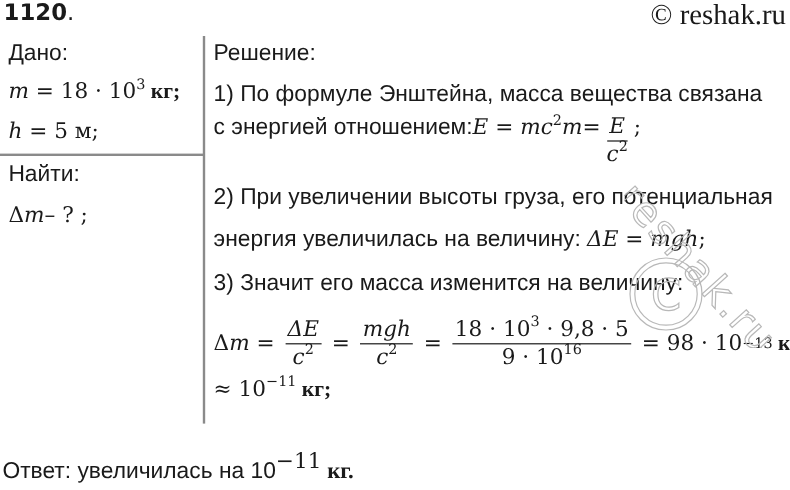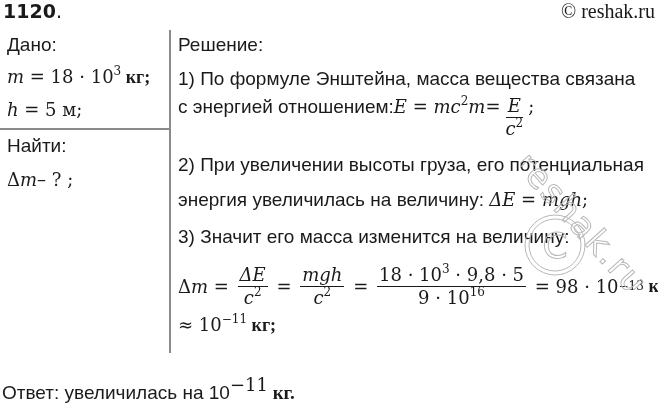--- a/index.html
+++ b/index.html
@@ -6,21 +6,21 @@
   body { width: 658px; height: 408px; position: relative; overflow: hidden;
          font-family: "DejaVu Serif", serif; color: #1a1a1a; }
   .abs { position: absolute; white-space: nowrap; }
   .t { font-family: "Liberation Sans", "DejaVu Sans", sans-serif; font-size: 19px; line-height: 22px; }
   .serif { font-family: "Liberation Serif", "DejaVu Serif", serif; font-weight: bold; }
   .math { font-family: "DejaVu Serif", serif; font-size: 18px; }
   .mi { font-style: italic; }
   sup { font-size: 12px; vertical-align: 8px; line-height: 0; }
   .problem-num { font-family: "DejaVu Sans", sans-serif; font-weight: bold; font-size: 19px; left: 3px; top: 0px; }
   .problem-num .dot { font-weight: normal; }
-  .site { font-family: "Liberation Serif", "DejaVu Serif", serif; font-size: 20px; right: 3px; top: 0px; }
+  .site { font-family: "Liberation Serif", "DejaVu Serif", serif; font-size: 24px; right: 3px; top: 0px; }
   .vline { position: absolute; left: 169px; top: 30px; width: 2px; height: 323px; background: #8a8a8a; }
   .hline { position: absolute; left: 0; top: 128px; width: 170px; height: 2px; background: #8a8a8a; }
   .frac { display: inline-flex; flex-direction: column; align-items: center; vertical-align: middle; margin: 0 3px; }
   .frac .num { padding: 0 2px 1px; border-bottom: 1.5px solid #1a1a1a; line-height: 20px; }
   .frac .den { padding: 1px 2px 0; line-height: 20px; }
   .watermark { position: absolute; left: 520px; top: 140px; width: 130px; height: 150px; pointer-events: none; }
 </style>
 </head>
 <body>
 

